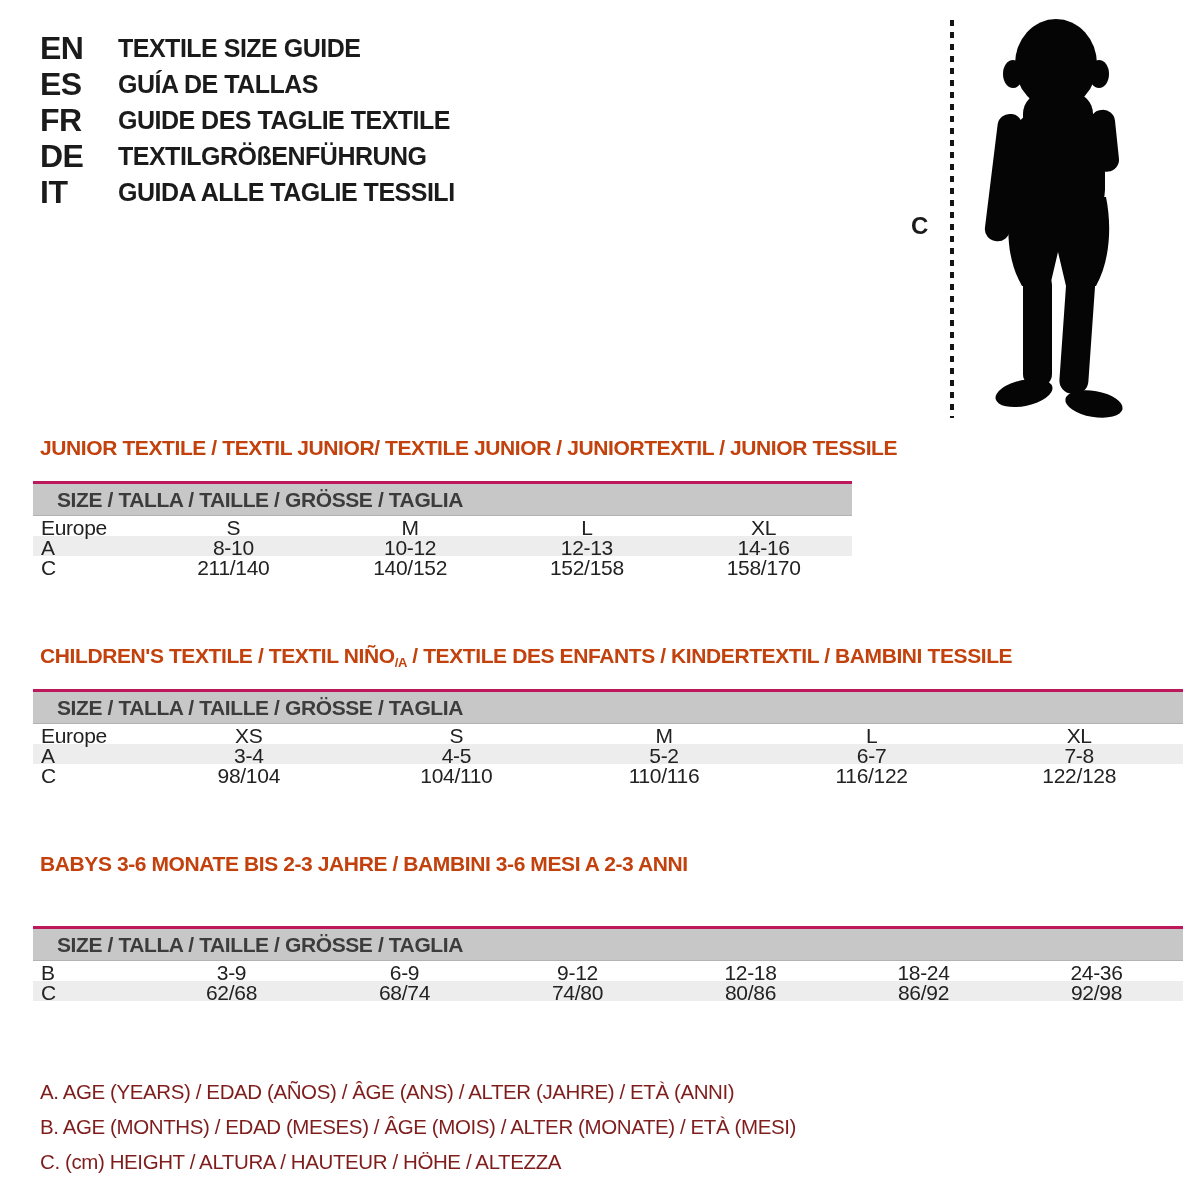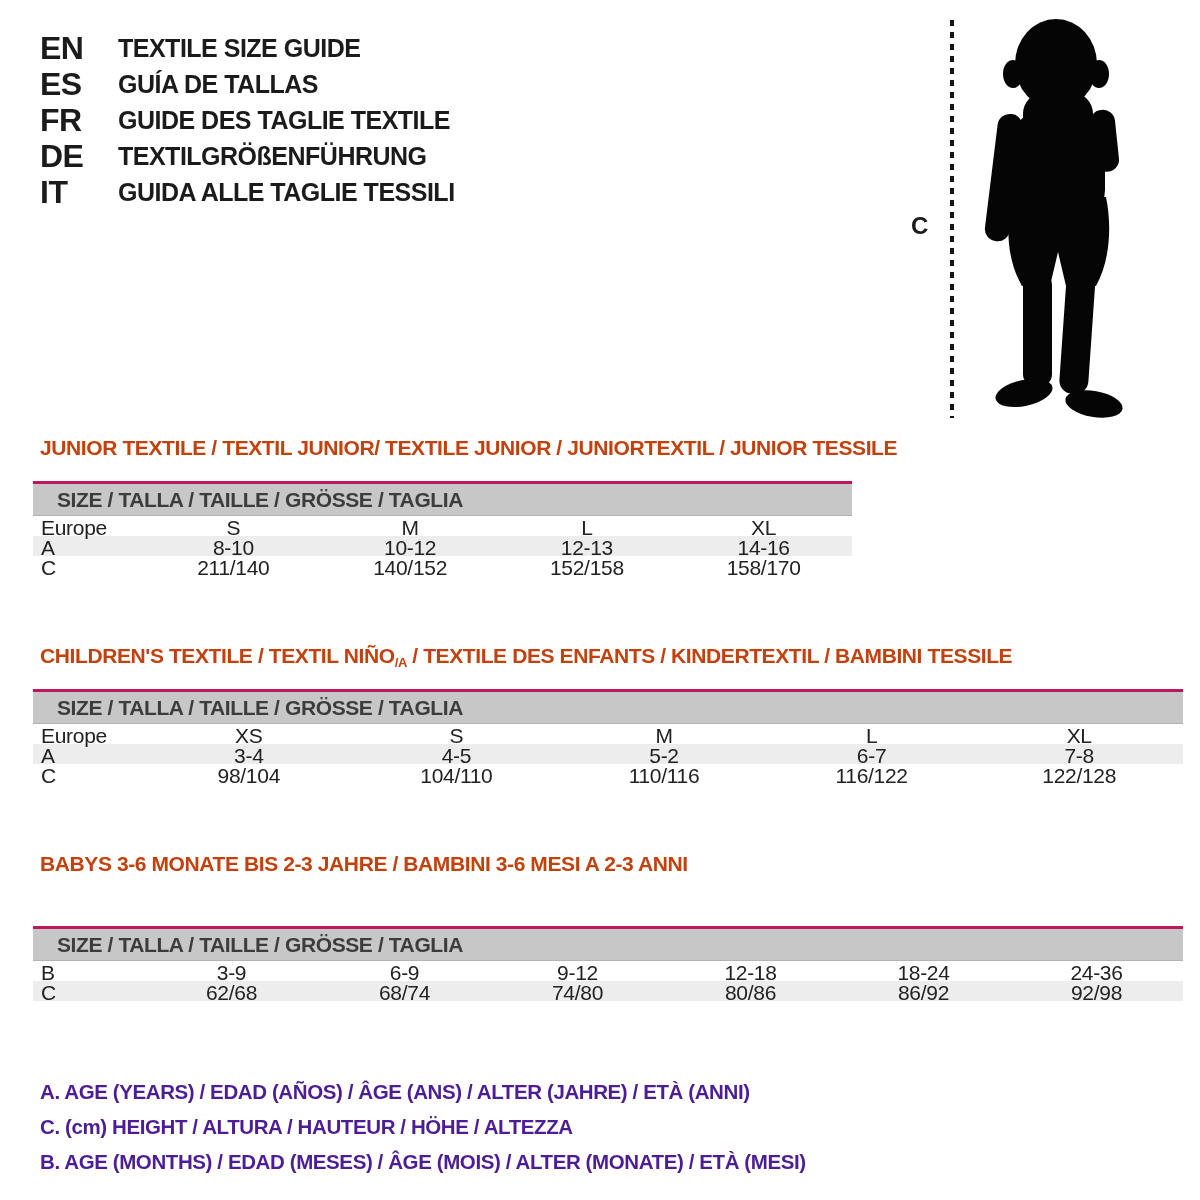--- a/index.html
+++ b/index.html
@@ -49,21 +49,21 @@
   .trow{display:grid;height:20px;align-items:center;font-size:21px;letter-spacing:-0.3px;color:#222;}
   .cols4 .trow{grid-template-columns:112px repeat(4,1fr);}
   .cols5 .trow{grid-template-columns:112px repeat(5,1fr);}
   .cols6 .trow{grid-template-columns:112px repeat(6,1fr);}
   .trow.shaded{background:#ededed;}
   .tcell{text-align:center;white-space:nowrap;}
   .tcell.tlabel{text-align:left;padding-left:8px;}
 
   
   .footnotes{position:absolute;left:40px;top:1074px;}
-  .footnote{font-weight:bold;font-size:20.5px;letter-spacing:-0.4px;line-height:35px;white-space:nowrap;color:#4c1d95;}
+  .footnote{font-weight:normal;font-size:20.5px;letter-spacing:-0.4px;line-height:35px;white-space:nowrap;color:#7f1d1d;}
 </style>
 </head>
 <body>
 
 <div class="lang-list">
   <div class="lang-row">
     <span class="lang-code">EN</span>
     <span class="lang-title">TEXTILE SIZE GUIDE</span>
   </div>
   <div class="lang-row">
@@ -190,15 +190,15 @@
       <div class="tcell">68/74</div>
       <div class="tcell">74/80</div>
       <div class="tcell">80/86</div>
       <div class="tcell">86/92</div>
       <div class="tcell">92/98</div>
     </div>
   </div>
 
 <div class="footnotes">
   <div class="footnote">A. AGE (YEARS) / EDAD (AÑOS) / ÂGE (ANS) / ALTER (JAHRE) / ETÀ (ANNI)</div>
+  <div class="footnote">B. AGE (MONTHS) / EDAD (MESES) / ÂGE (MOIS) / ALTER (MONATE) / ETÀ (MESI)</div>
   <div class="footnote">C. (cm) HEIGHT / ALTURA / HAUTEUR / HÖHE / ALTEZZA</div>
-  <div class="footnote">B. AGE (MONTHS) / EDAD (MESES) / ÂGE (MOIS) / ALTER (MONATE) / ETÀ (MESI)</div>
 </div>
 
 </body></html>

